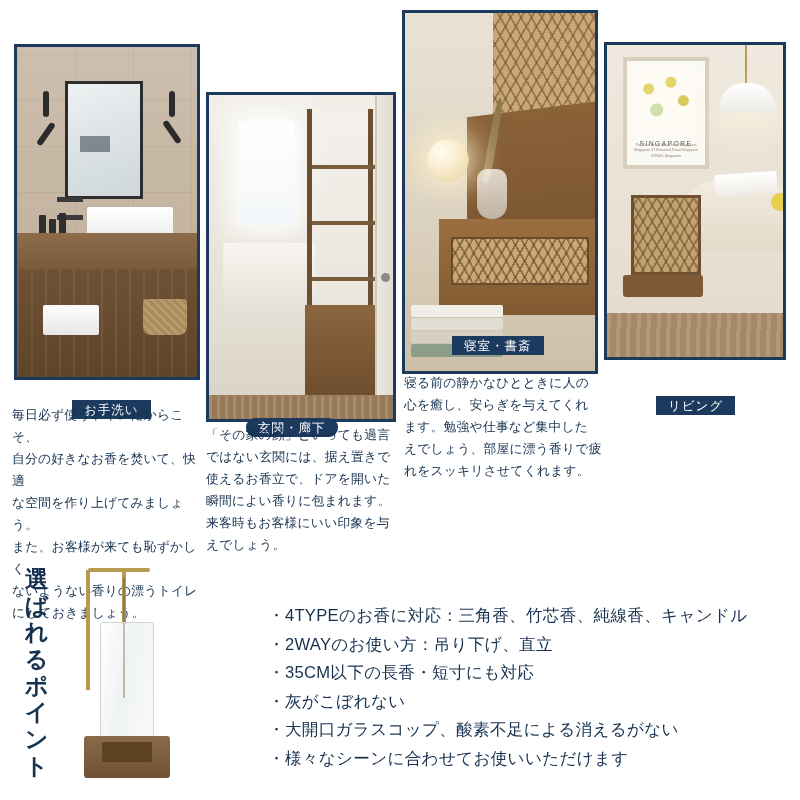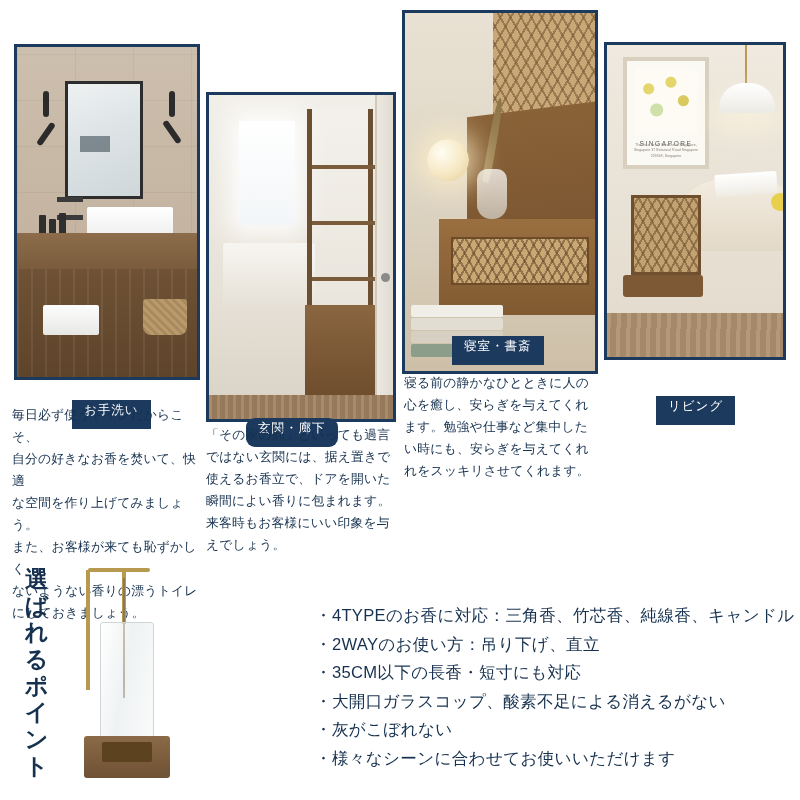--- a/index.html
+++ b/index.html
@@ -23,21 +23,21 @@
     border: 3px solid #1b3a5e;
     overflow: hidden;
     background: #e8e2d8;
   }
   .caption-badge {
     position: absolute;
     background: #1b3a5e;
     color: #ffffff;
     font-size: 12.5px;
     letter-spacing: 1px;
-    padding: 3px 12px 10px 12px;
+    padding: 3px 12px 0 12px;
     white-space: nowrap;
     line-height: 1.25;
   }
   .body-text {
     position: absolute;
     color: #16314f;
     font-size: 12.8px;
     line-height: 1.72;
     letter-spacing: 0.2px;
     white-space: pre-line;
@@ -311,21 +311,20 @@
   #points {
     position: absolute; left: 228px; top: 586px; width: 560px;
   }
   #points li {
     list-style: none;
     color: #16314f;
     font-size: 16.6px;
     line-height: 1.72;
     letter-spacing: 0.3px;
     white-space: nowrap;
-    margin-left: 47px;
   }
 </style>
 </head>
 <body>
 
 <div class="page">
 
   <div class="card">
     <div class="photo" id="photo1">
       <div class="p1-wall"></div>
@@ -398,21 +397,21 @@
           <i></i>
           <i></i>
           <i></i>
           <i></i>
         </div>
     </div>
     <div class="caption-badge" style="left:452px; top:336px;">寝室・書斎</div>
     <div class="body-text" style="left:404px; top:372px; width:200px;">寝る前の静かなひとときに人の
 心を癒し、安らぎを与えてくれ
 ます。勉強や仕事など集中した
-い時にも、安らぎを与えてくれ
+えでしょう、部屋に漂う香りで疲
 れをスッキリさせてくれます。</div>
   </div>
 
   <div class="card">
     <div class="photo" id="photo4">
       <div class="p4-bg"></div>
       <div class="p4-poster">
         <div class="art"></div>
         <div class="ttl">SINGAPORE</div>
         <div class="sub">The Four Great Gardens in Singapore, Singapore
@@ -450,18 +449,18 @@
     <div class="pr-stick"></div>
     <div class="pr-glass"></div>
     <div class="pr-base"></div>
     <div class="pr-base-inner"></div>
   </div>
 
   <ul id="points">
     <li>・4TYPEのお香に対応：三角香、竹芯香、純線香、キャンドル</li>
     <li>・2WAYのお使い方：吊り下げ、直立</li>
     <li>・35CM以下の長香・短寸にも対応</li>
+    <li>・灰がこぼれない</li>
     <li>・大開口ガラスコップ、酸素不足による消えるがない</li>
-    <li>・灰がこぼれない</li>
     <li>・様々なシーンに合わせてお使いいただけます</li>
   </ul>
 
 </div>
 
 </body></html>

